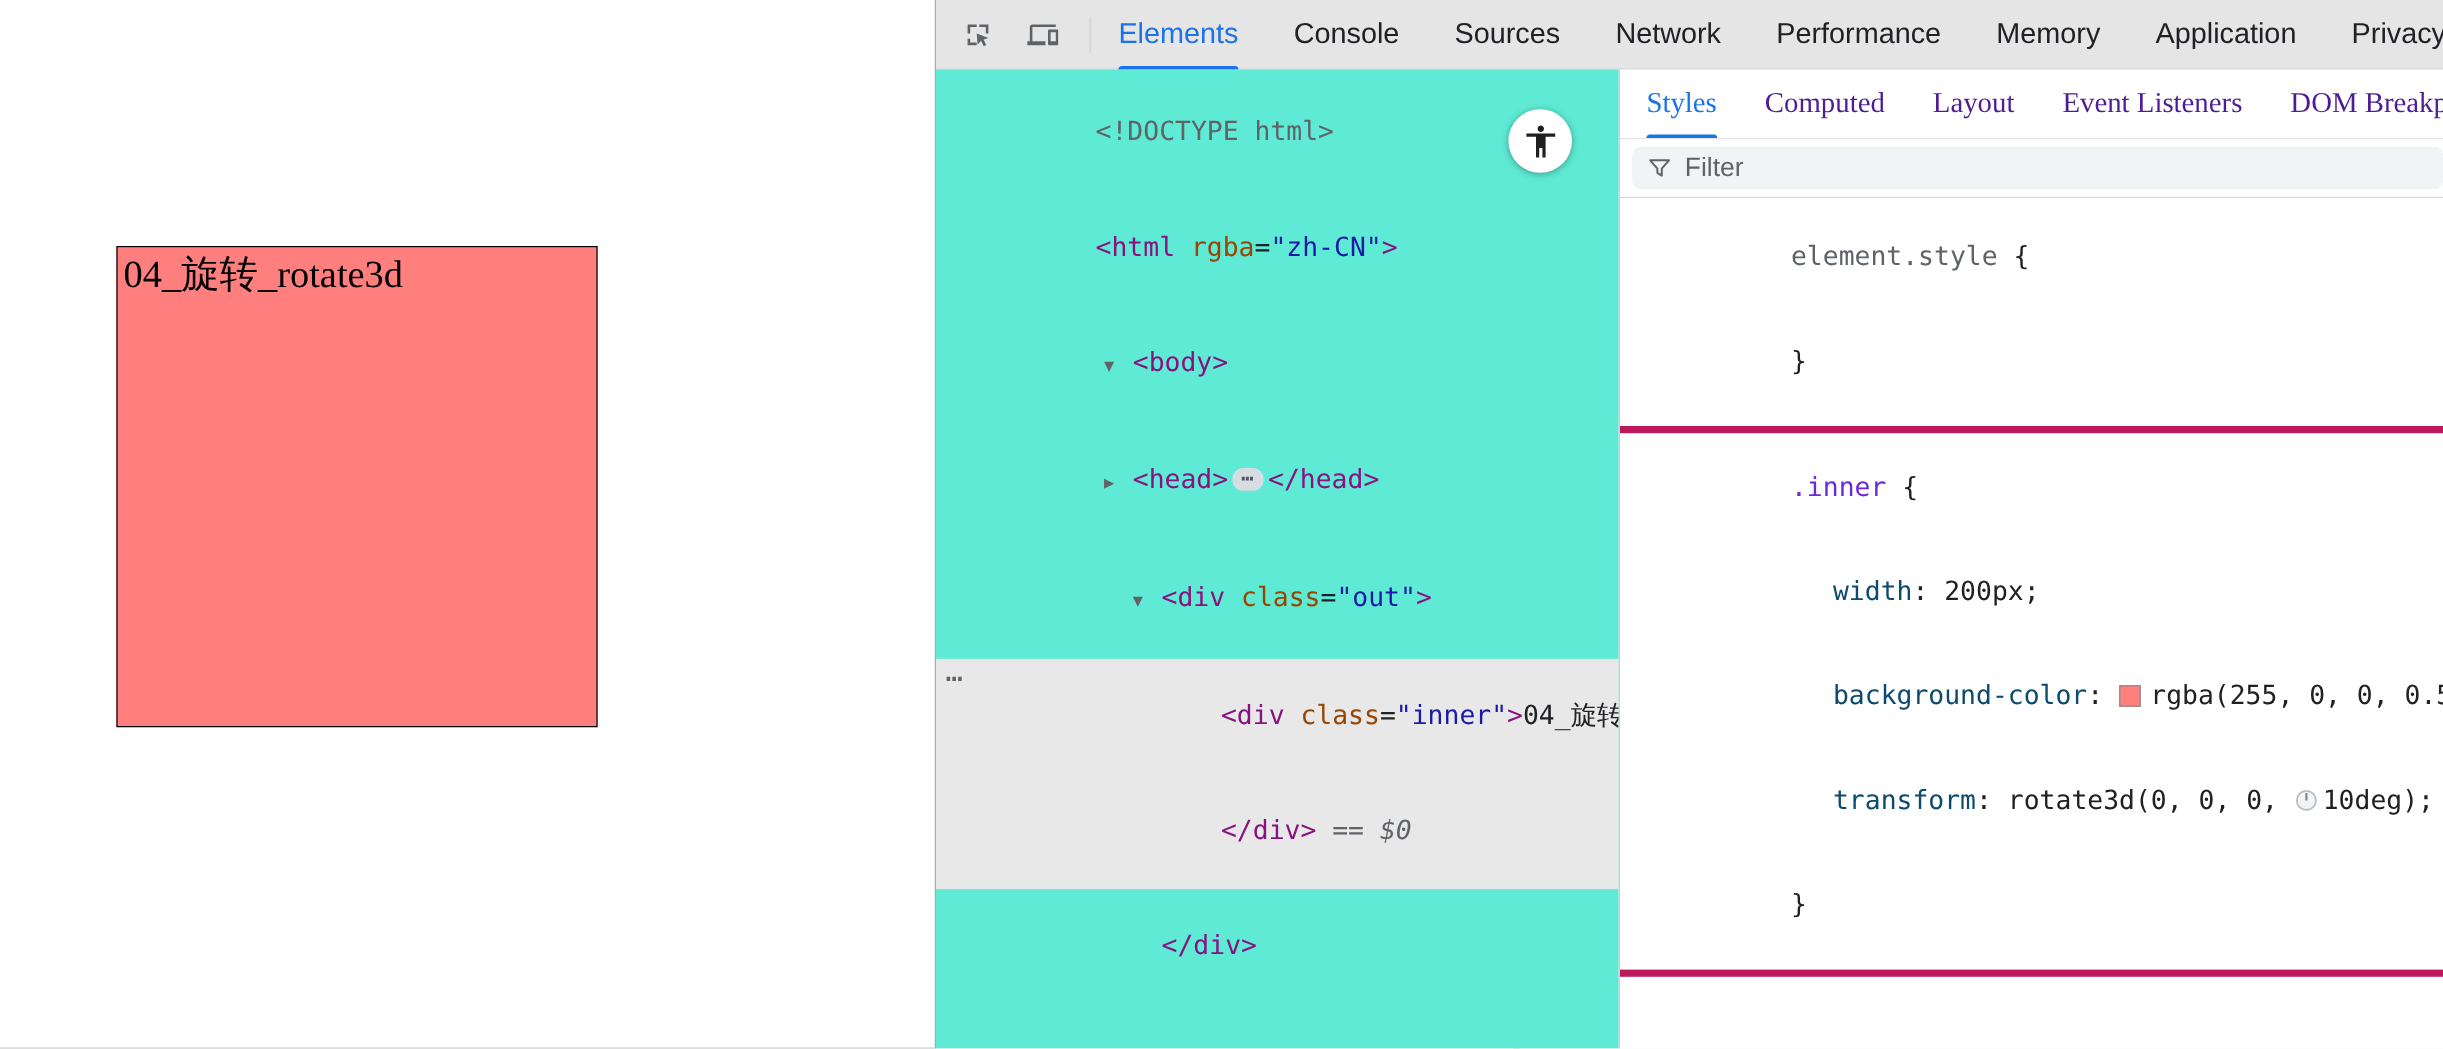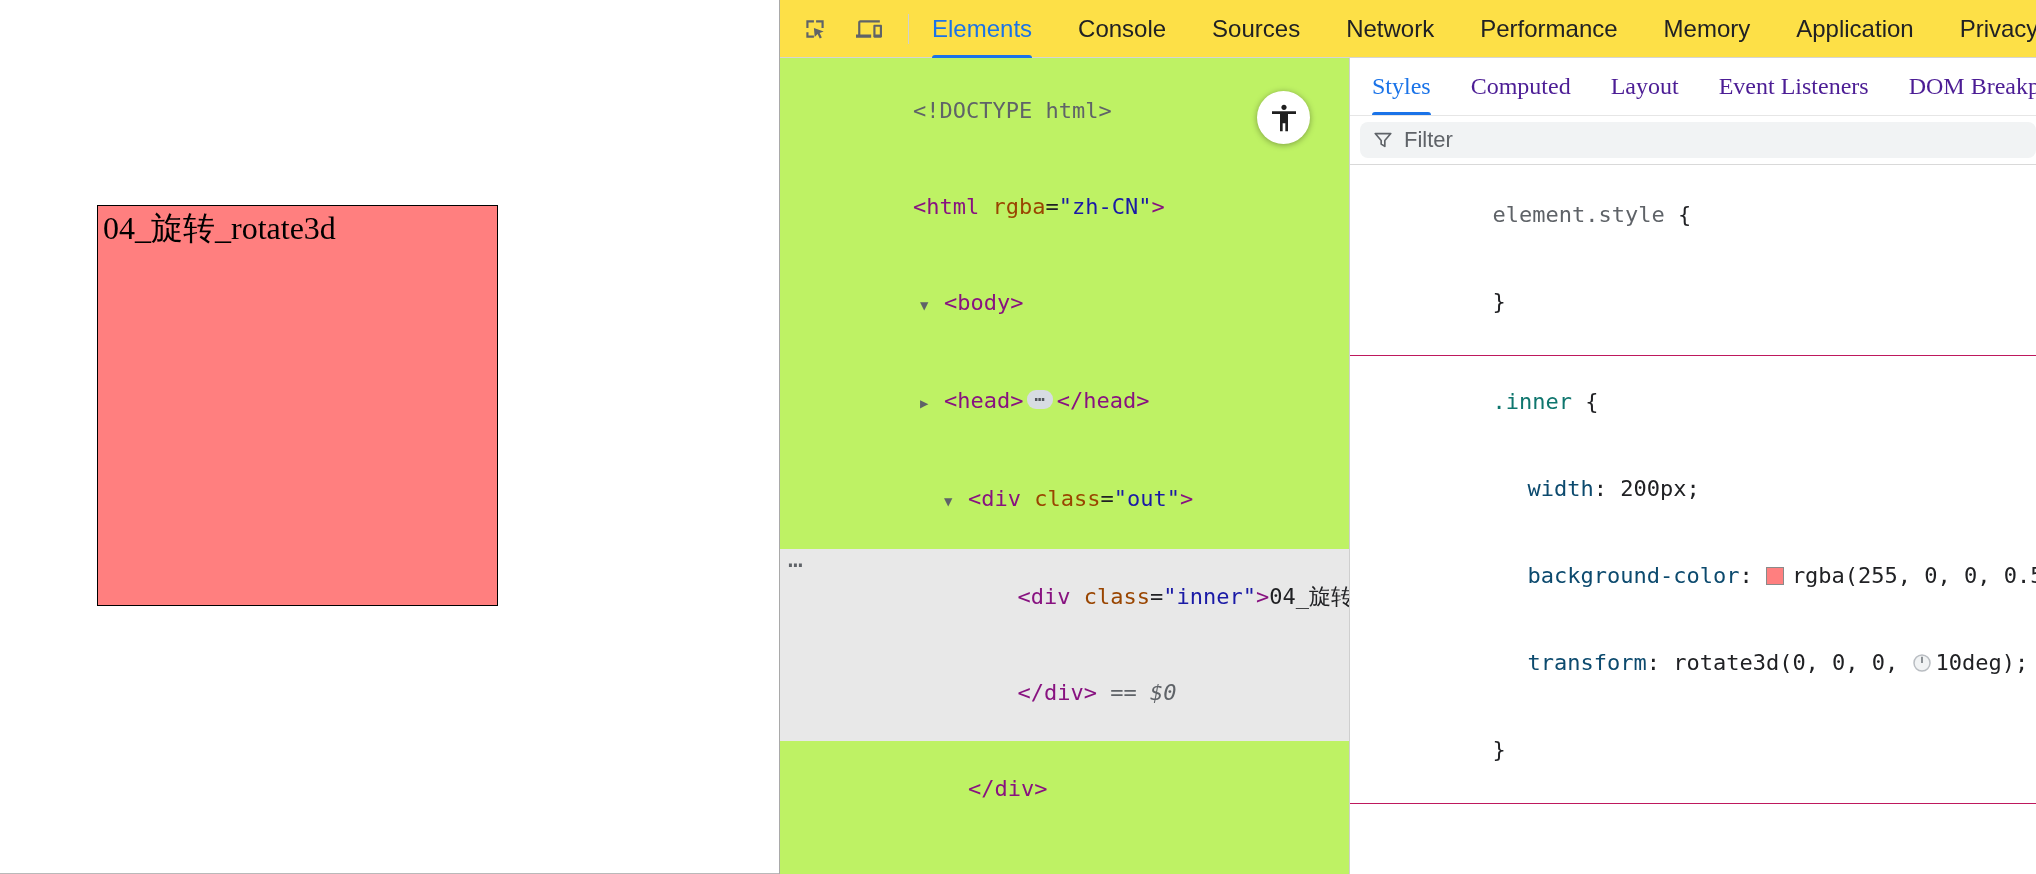--- a/index.html
+++ b/index.html
@@ -14,35 +14,35 @@
   .demo-box {
     position:absolute; left:97px; top:205px; width:401px; height:401px;
     border:1px solid #000;
     font-family:"Liberation Serif", serif; font-size:32px; color:#000;
     padding:2px 5px; line-height:1.25;
   }
   
   .devtools { position:absolute; left:779px; top:0; width:1257px; height:874px;
               background:#fff; border-left:1px solid #a9a9a9; overflow:hidden; }
   .dt-toolbar { position:absolute; left:0; top:0; right:0; height:58px;
-                border-bottom:1px solid #d5d5d5; display:flex; align-items:center; background:#fde047; }
+                border-bottom:1px solid #d5d5d5; display:flex; align-items:center; background:#e5e5e5; }
   .tool-btn { width:26px; height:26px; display:flex; align-items:center; justify-content:center; flex:0 0 auto; }
   .tool-btn.first { margin-left:22px; }
   .tool-btn + .tool-btn { margin-left:28px; }
   .vsep { width:1px; height:30px; background:#d0d0d0; margin-left:26px; flex:0 0 auto; }
   .tabs { display:flex; flex-wrap:nowrap; height:58px; }
   .tab { margin:0 23px; font-size:24px; line-height:57px; color:#202124;
          position:relative; white-space:nowrap; flex:0 0 auto; }
   .tab.selected { color:#1a73e8; }
   .tab.selected::after { content:""; position:absolute; left:0; right:0; bottom:0;
          height:3px; background:#1a73e8; border-radius:3px 3px 0 0; }
   
   .dom-panel { position:absolute; left:0; top:58px; width:569px; bottom:0;
                font-family:"DejaVu Sans Mono", monospace; font-size:22px;
-               padding-top:5px; overflow:hidden; background:#bef264; }
+               padding-top:5px; overflow:hidden; background:#5eead4; }
   .dom-line { line-height:32px; white-space:pre; position:relative; }
   .ind0 { padding-left:27px; }
   .ind1 { padding-left:34px; }
   .ind2 { padding-left:58px; }
   .ind3 { padding-left:105px; }
   .arrow { display:inline-block; width:24px; font-size:14px; color:#5f6368; }
   .tag { color:#881280; }
   .attr { color:#994500; }
   .attrval { color:#1a1aa6; }
   .eq { color:#202124; }
@@ -70,25 +70,25 @@
   .sb-tab.selected { color:#1a73e8; }
   .sb-tab.selected::after { content:""; position:absolute; left:0; right:0; bottom:0;
           height:3px; background:#1a73e8; border-radius:3px 3px 0 0; }
   .sb-filter-row { height:49px; border-bottom:1px solid #d9d9d9; padding:6px 0 7px 10px; }
   .filter-box { height:36px; background:#f1f3f4; border-radius:8px; display:flex;
           align-items:center; padding:0 12px; }
   .filter-box input { border:none; outline:none; background:transparent; flex:1;
           font-family:"Liberation Sans", sans-serif; font-size:22px; color:#7f1d1d; }
   .filter-box input::placeholder { color:#5f6368; opacity:1; }
   .filter-icon { margin-right:10px; flex:0 0 auto; }
-  .style-section { border-bottom:1px solid #be185d; padding:6px 0 10px 10px; }
+  .style-section { border-bottom:6px solid #be185d; padding:6px 0 10px 10px; }
   .style-section.pt2 { padding-top:2px; }
   .style-line { line-height:29px; white-space:pre; }
   .prop-line { padding-left:35px; }
-  .sel { color:#0f766e; }
+  .sel { color:#6d28d9; }
   .sel-dim { color:#5f6368; }
   .propname { color:#0c4a6e; }
   .propval, .punct { color:#202124; }
   .swatch { display:inline-block; width:18px; height:18px; border:1px solid #8a8a8a;
           vertical-align:-2px; margin-right:8px; }
   .angle-icon { vertical-align:-3px; margin-right:4px; }
 </style>
 </head>
 <body>
 

